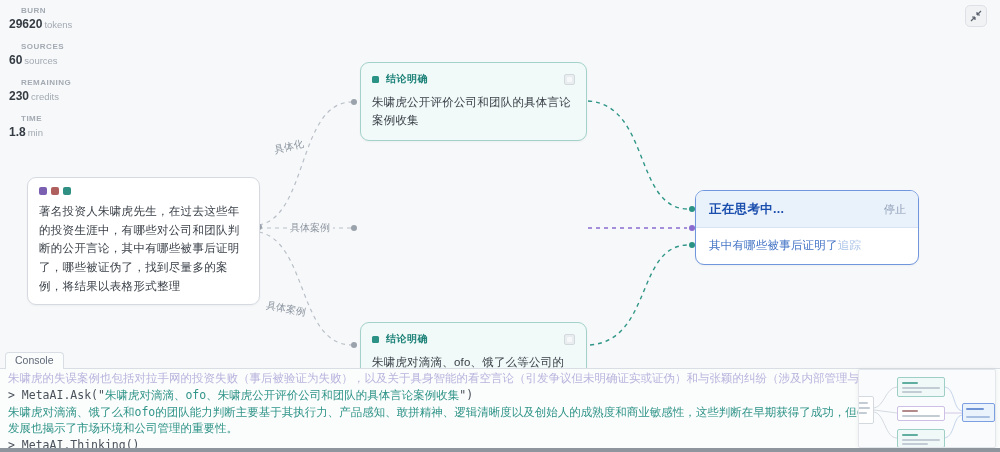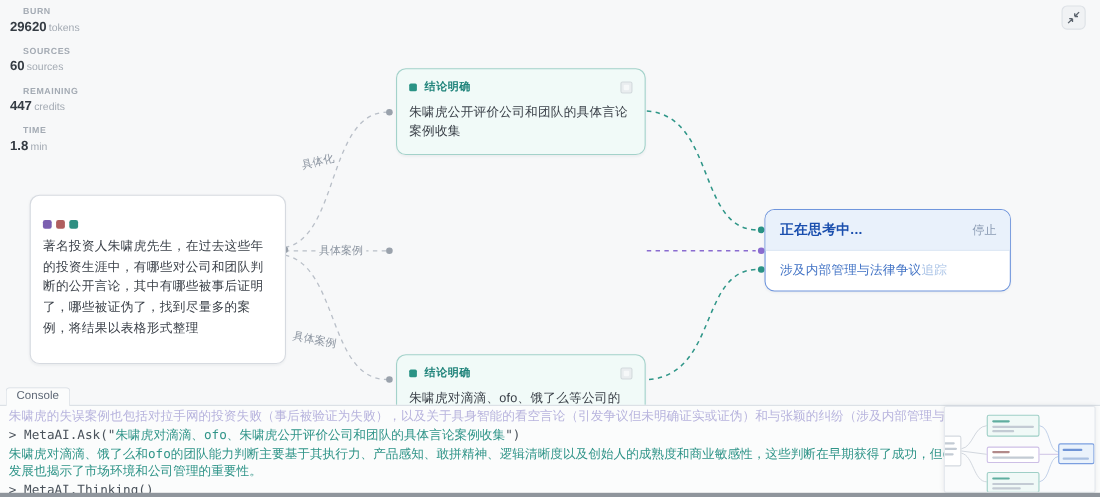--- a/index.html
+++ b/index.html
@@ -25,21 +25,21 @@
   .el-top { left:271px; top:140px; transform:rotate(-13deg); }
   .el-mid { left:287px; top:221px; }
   .el-bot { left:263px; top:302px; transform:rotate(11deg); }
   .dot { position:absolute; width:6px; height:6px; border-radius:50%; z-index:3; }
   .dot-gray { background:#9aa2ac; }
   .dot-teal { background:#2a9385; }
   .dot-purple { background:#8a6cd0; }
 
   
   .node { position:absolute; border-radius:9px; background:#fff; z-index:3; box-shadow:0 1px 2px rgba(40,50,70,.05); }
-  .root-node { left:27px; top:177px; width:233px; border:1px solid #d6dae0; padding:22px 11px; }
+  .root-node { left:27px; top:177px; width:233px; border:1px solid #d6dae0; padding:9px 11px; }
   .chips { display:flex; gap:4px; margin-bottom:7px; }
   .chip { width:8px; height:8px; border-radius:2px; }
   .chip-1 { background:#7b5fb0; } .chip-2 { background:#b05f5f; } .chip-3 { background:#2f8f82; }
   .root-node .txt { font-size:11.5px; line-height:1.62; font-weight:500; color:#3b4149; letter-spacing:.3px; }
 
   .branch { width:227px; padding:9px 11px 10px 11px; }
   .branch .hdr { display:flex; align-items:center; gap:7px; }
   .branch .sq { width:7px; height:7px; border-radius:1.5px; }
   .branch .badge { font-size:10px; font-weight:bold; letter-spacing:.5px; flex:1; }
   .branch .note { width:11px; height:11px; border-radius:2px; background:#e9edef; border:1px solid #d3dadd; position:relative; }
@@ -146,37 +146,37 @@
       </div>
       <div class="body">朱啸虎对滴滴、ofo、饿了么等公司的团队能</div>
     </div>
 
     <div class="node think-node">
       <div class="think-hdr">
         <span class="think-title">正在思考中...</span>
         <span class="stop-btn">停止</span>
       </div>
       <div class="think-body">
-        <span class="task-main">涉及内部管理与法律争议</span><span class="task-pending">追踪</span>
+        <span class="task-main">其中有哪些被事后证明了</span><span class="task-pending">追踪</span>
       </div>
     </div>
   </div>
 
   <div class="stats">
     <div class="stat">
       <div class="lbl">BURN</div>
       <div class="val"><span>29620</span><span class="unit">tokens</span></div>
     </div>
     <div class="stat">
       <div class="lbl">SOURCES</div>
       <div class="val"><span>60</span><span class="unit">sources</span></div>
     </div>
     <div class="stat">
       <div class="lbl">REMAINING</div>
-      <div class="val"><span>447</span><span class="unit">credits</span></div>
+      <div class="val"><span>230</span><span class="unit">credits</span></div>
     </div>
     <div class="stat">
       <div class="lbl">TIME</div>
       <div class="val"><span>1.8</span><span class="unit">min</span></div>
     </div>
   </div>
 
   <div class="collapse-btn">
     <svg width="12" height="12" viewBox="0 0 12 12">
       <path d="M7 5 L11 1 M7 5 L7 2 M7 5 L10 5" stroke="#5b636d" stroke-width="1.2" fill="none"></path>

